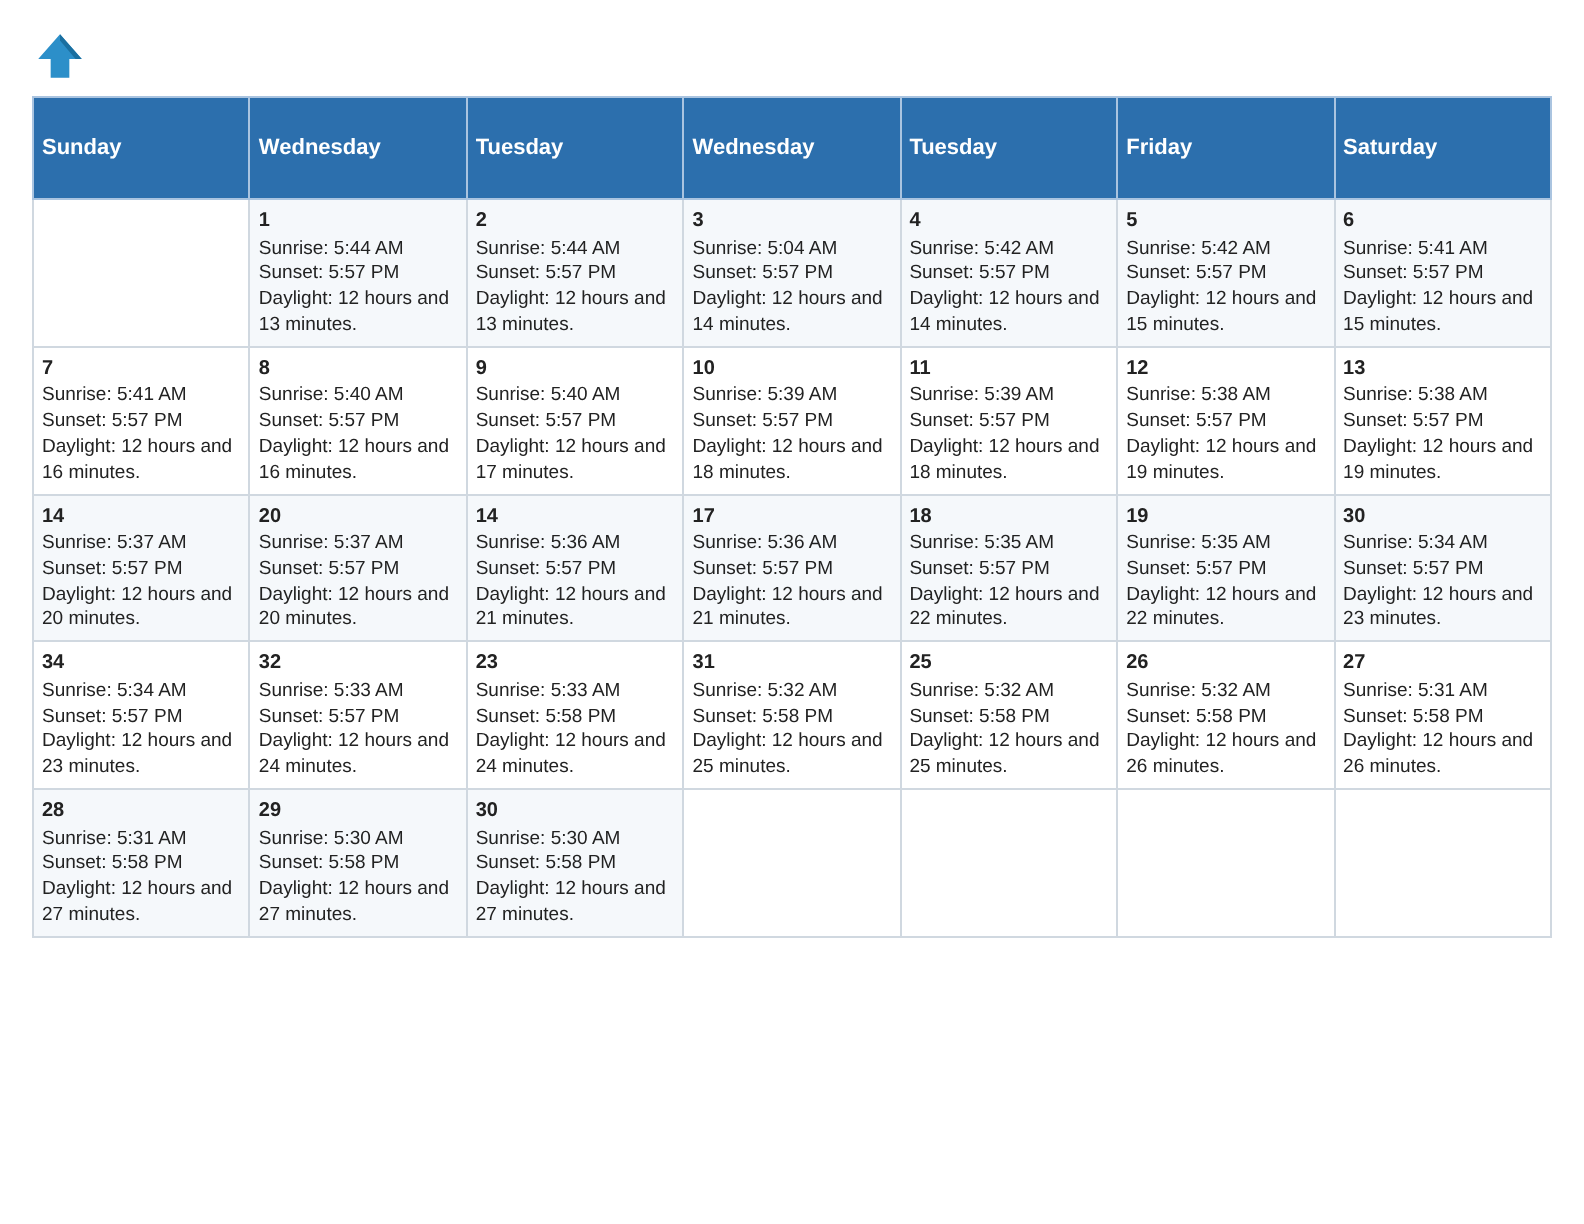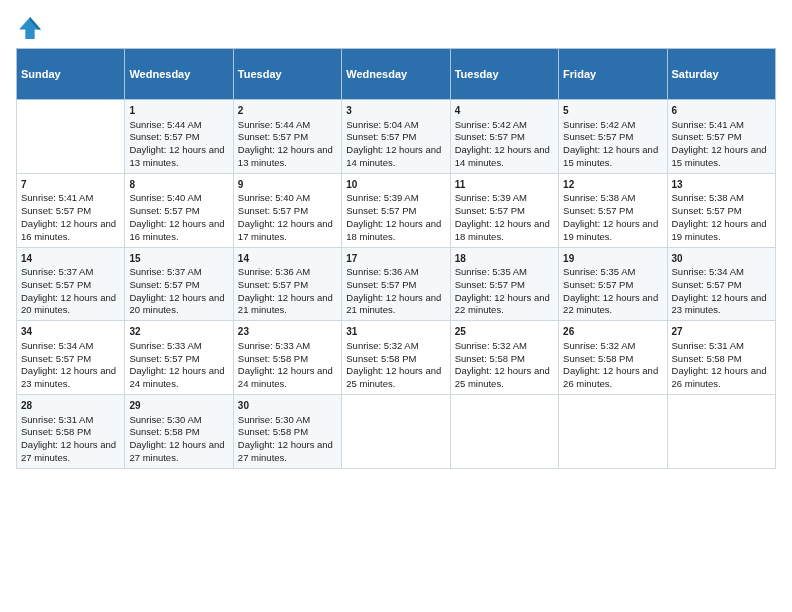--- a/index.html
+++ b/index.html
@@ -142,21 +142,21 @@
           <td><span class="day-num">7</span><span>Sunrise: 5:41 AM</span><br><span>Sunset: 5:57 PM</span><br><span>Daylight: 12 hours and 16 minutes.</span></td>
           <td><span class="day-num">8</span><span>Sunrise: 5:40 AM</span><br><span>Sunset: 5:57 PM</span><br><span>Daylight: 12 hours and 16 minutes.</span></td>
           <td><span class="day-num">9</span><span>Sunrise: 5:40 AM</span><br><span>Sunset: 5:57 PM</span><br><span>Daylight: 12 hours and 17 minutes.</span></td>
           <td><span class="day-num">10</span><span>Sunrise: 5:39 AM</span><br><span>Sunset: 5:57 PM</span><br><span>Daylight: 12 hours and 18 minutes.</span></td>
           <td><span class="day-num">11</span><span>Sunrise: 5:39 AM</span><br><span>Sunset: 5:57 PM</span><br><span>Daylight: 12 hours and 18 minutes.</span></td>
           <td><span class="day-num">12</span><span>Sunrise: 5:38 AM</span><br><span>Sunset: 5:57 PM</span><br><span>Daylight: 12 hours and 19 minutes.</span></td>
           <td><span class="day-num">13</span><span>Sunrise: 5:38 AM</span><br><span>Sunset: 5:57 PM</span><br><span>Daylight: 12 hours and 19 minutes.</span></td>
         </tr>
         <tr>
           <td><span class="day-num">14</span><span>Sunrise: 5:37 AM</span><br><span>Sunset: 5:57 PM</span><br><span>Daylight: 12 hours and 20 minutes.</span></td>
-          <td><span class="day-num">15</span><span>Sunrise: 5:37 AM</span><br><span>Sunset: 5:57 PM</span><br><span>Daylight: 12 hours and 20 minutes.</span></td>
+          <td><span class="day-num">20</span><span>Sunrise: 5:37 AM</span><br><span>Sunset: 5:57 PM</span><br><span>Daylight: 12 hours and 20 minutes.</span></td>
           <td><span class="day-num">14</span><span>Sunrise: 5:36 AM</span><br><span>Sunset: 5:57 PM</span><br><span>Daylight: 12 hours and 21 minutes.</span></td>
           <td><span class="day-num">17</span><span>Sunrise: 5:36 AM</span><br><span>Sunset: 5:57 PM</span><br><span>Daylight: 12 hours and 21 minutes.</span></td>
           <td><span class="day-num">18</span><span>Sunrise: 5:35 AM</span><br><span>Sunset: 5:57 PM</span><br><span>Daylight: 12 hours and 22 minutes.</span></td>
           <td><span class="day-num">19</span><span>Sunrise: 5:35 AM</span><br><span>Sunset: 5:57 PM</span><br><span>Daylight: 12 hours and 22 minutes.</span></td>
           <td><span class="day-num">30</span><span>Sunrise: 5:34 AM</span><br><span>Sunset: 5:57 PM</span><br><span>Daylight: 12 hours and 23 minutes.</span></td>
         </tr>
         <tr>
           <td><span class="day-num">34</span><span>Sunrise: 5:34 AM</span><br><span>Sunset: 5:57 PM</span><br><span>Daylight: 12 hours and 23 minutes.</span></td>
           <td><span class="day-num">32</span><span>Sunrise: 5:33 AM</span><br><span>Sunset: 5:57 PM</span><br><span>Daylight: 12 hours and 24 minutes.</span></td>
           <td><span class="day-num">23</span><span>Sunrise: 5:33 AM</span><br><span>Sunset: 5:58 PM</span><br><span>Daylight: 12 hours and 24 minutes.</span></td>

